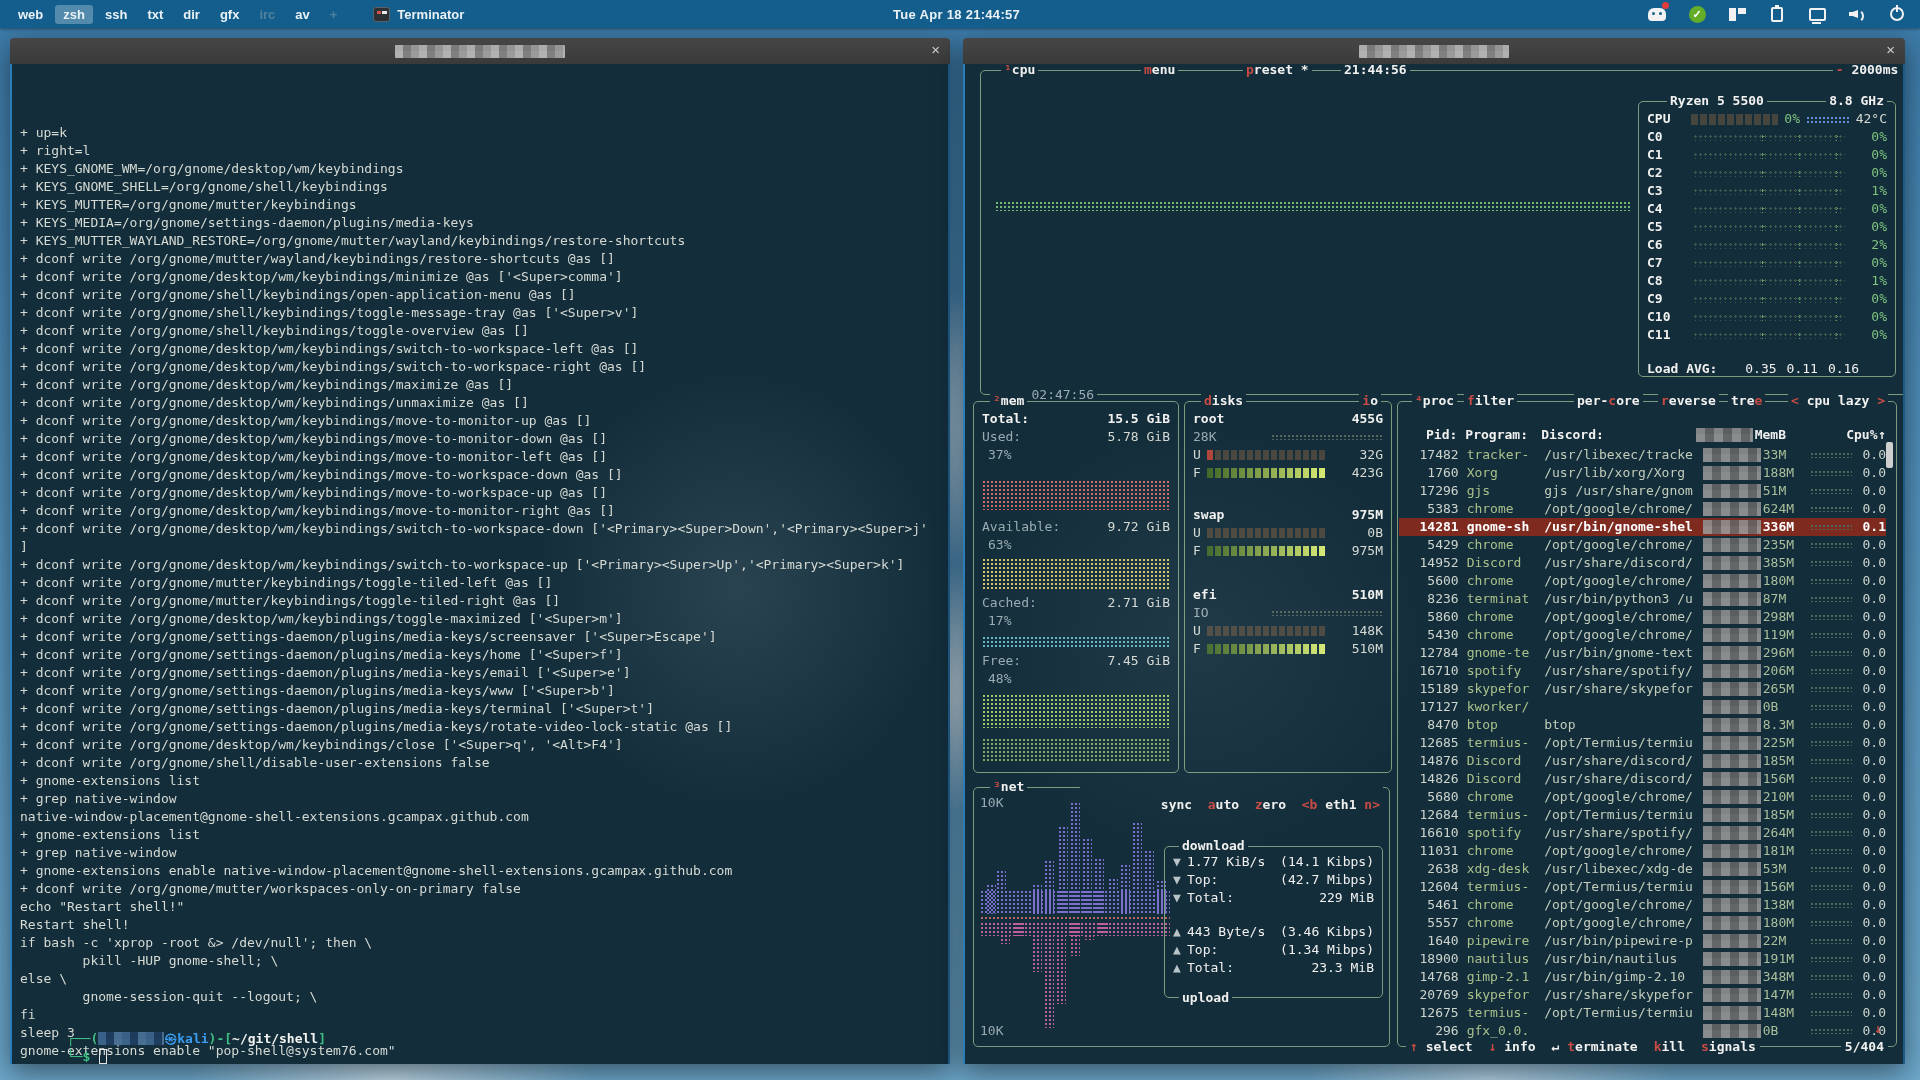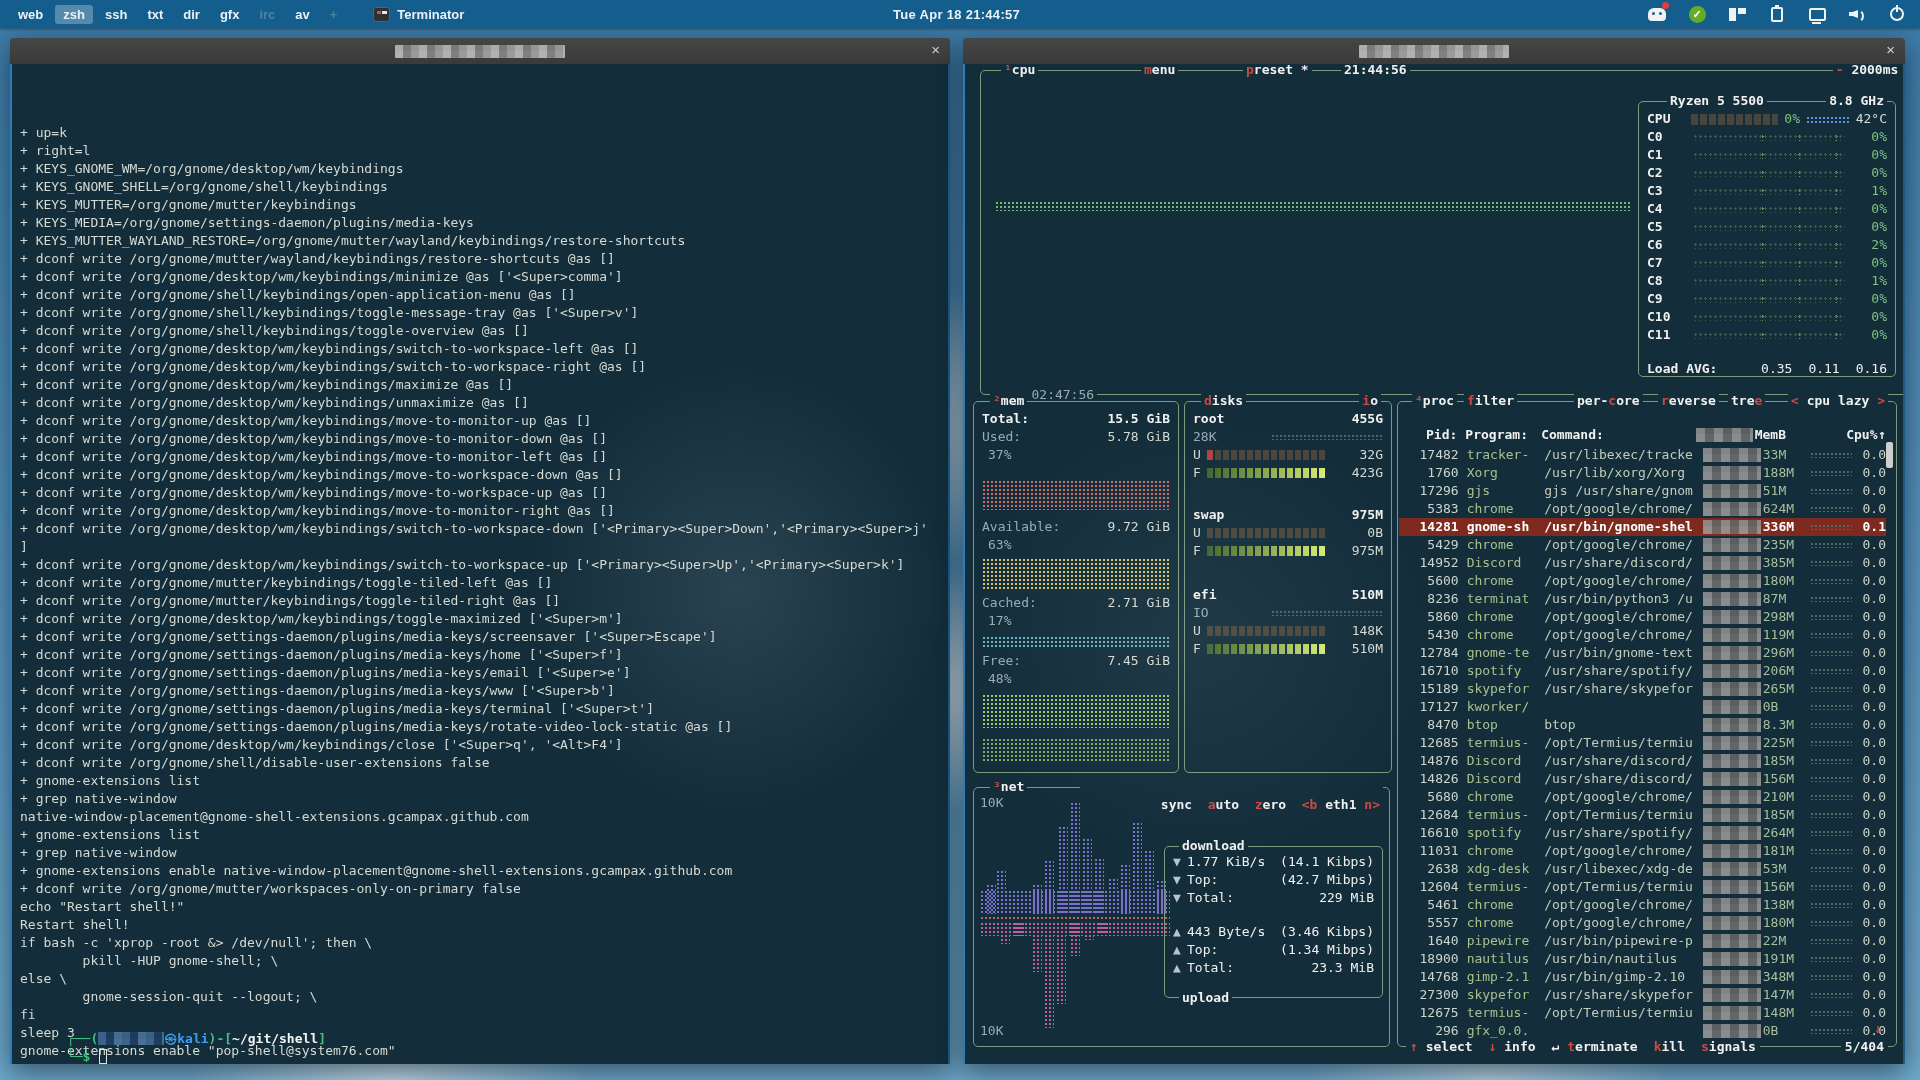--- a/index.html
+++ b/index.html
@@ -87,21 +87,21 @@
   .cpubox{position:absolute;left:657px;top:30px;width:258px;height:276px;border:1px solid var(--border);border-radius:5px}
   .cpubox .bxlabel{left:28px}
   .cpubox .freq{position:absolute;top:-10px;right:8px;background:var(--tbg);padding:0 3px;font-weight:bold;color:var(--white)}
   .corerow{display:flex;align-items:center;height:18px;padding:0 8px}
   .corename{width:40px;font-weight:bold;color:var(--white)}
   .coregraph{flex:1;height:7px;margin:0 6px;--dc:#41584e;background-image:radial-gradient(circle,var(--dc) 1px,transparent 1.3px),radial-gradient(circle,#63a063 1px,transparent 1.3px);background-size:5px 5px,37px 5px;background-position:0 0,14px 0}
   .corepct{width:36px;text-align:right;color:var(--green)}
   .cpurow-bar{width:92px;height:11px;margin:0 6px;background:repeating-linear-gradient(90deg,#46463e 0 7px,var(--tbg) 7px 9px)}
   .bluedots{width:46px;height:7px;--dc:#5f8fd9;margin:0 6px}
   .loadrow{display:flex;align-items:center;height:18px;padding:0 8px;margin-top:16px}
-  .loadvals{flex:1;display:flex;justify-content:flex-end;gap:16px;color:var(--white)}
+  .loadvals{flex:1;display:flex;justify-content:center;gap:10px;color:var(--white)}
   .upbadge{left:24px}
 
   
   .memrow{position:absolute;left:8px;right:8px;display:flex;justify-content:space-between}
   .mempct{position:absolute;left:14px}
   .memdots{position:absolute;left:8px;right:8px}
 
   
   .diskrow{position:absolute;left:8px;right:8px;display:flex;justify-content:space-between;align-items:center}
   .dbar{width:118px;height:10px}
@@ -510,21 +510,21 @@
         <span class="bxlabel" style="left:14px"><span class="bxnum">⁴</span><span>proc</span></span>
         <span class="bxlabel" style="left:66px"><span class="hot">f</span><span>ilter</span></span>
         <span class="bxlabel" style="left:176px"><span>per-</span><span class="hot">c</span><span>ore</span></span>
         <span class="bxlabel" style="left:260px"><span class="hot">r</span><span>everse</span></span>
         <span class="bxlabel" style="left:330px"><span>tre</span><span class="hot">e</span></span>
         <span class="bxlabel" style="right:8px"><span class="hot">&lt;</span><span> cpu lazy </span><span class="hot">&gt;</span></span>
 
         <div class="prochead">
           <span class="c-pid">Pid:</span>
           <span class="c-prog">Program:</span>
-          <span class="c-cmd">Command:</span>
+          <span class="c-cmd">Discord:</span>
           <span class="c-user"></span>
           <span class="c-mem">MemB</span>
           <span class="c-dots" style="background:none"></span>
           <span class="c-cpu">Cpu%</span>
           <span style="margin-left:2px">↑</span>
         </div>
 
         <div class="prows">
 
             <div class="prow">
@@ -821,21 +821,21 @@
               <span class="c-pid">14768</span>
               <span class="c-prog">gimp-2.1</span>
               <span class="c-cmd">/usr/bin/gimp-2.10</span>
               <span class="c-user"></span>
               <span class="c-mem">348M</span>
               <span class="c-dots dotgrid"></span>
               <span class="c-cpu">0.0</span>
             </div>
 
             <div class="prow">
-              <span class="c-pid">27300</span>
+              <span class="c-pid">20769</span>
               <span class="c-prog">skypefor</span>
               <span class="c-cmd">/usr/share/skypefor</span>
               <span class="c-user"></span>
               <span class="c-mem">147M</span>
               <span class="c-dots dotgrid"></span>
               <span class="c-cpu">0.0</span>
             </div>
 
             <div class="prow">
               <span class="c-pid">12675</span>

